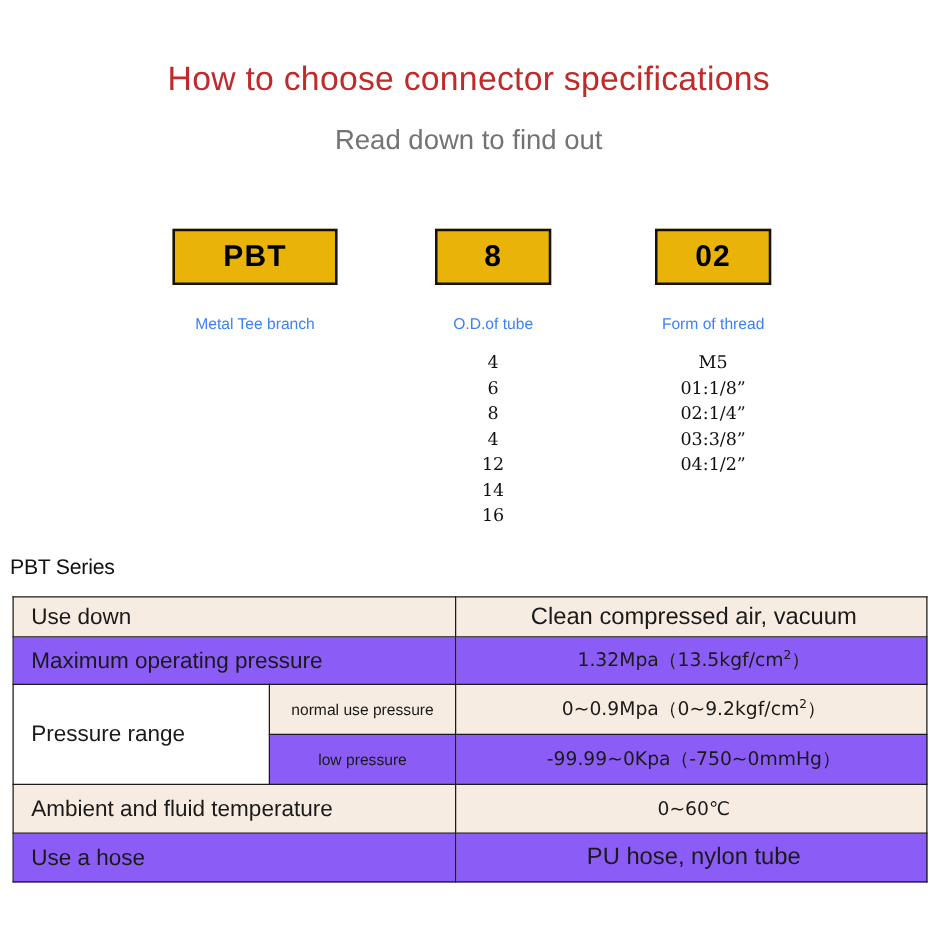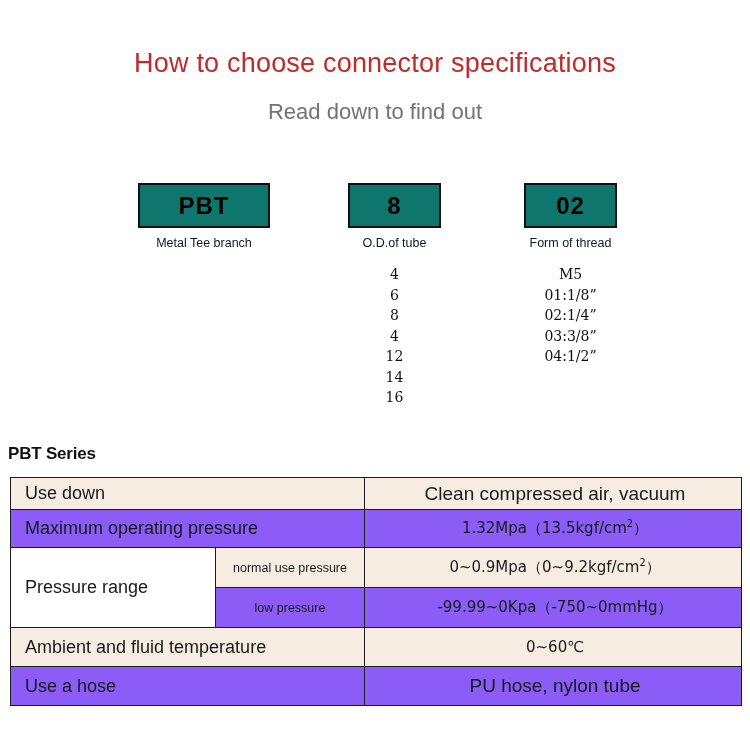--- a/index.html
+++ b/index.html
@@ -40,35 +40,35 @@
     color: #737373;
     white-space: nowrap;
   }
 
   
   .code-group {
     position: absolute;
   }
   .code-box {
     border: 2px solid #111111;
-    background: #0f766e;
+    background: #eab308;
     box-sizing: border-box;
     display: flex;
     align-items: center;
     justify-content: center;
     font-weight: bold;
     font-size: 24px;
     letter-spacing: 1px;
     color: #000000;
   }
   .code-caption {
     text-align: center;
     font-size: 12.5px;
-    color: #0f172a;
-    margin-top: 8px;
+    color: #3b82f6;
+    margin-top: 24px;
     white-space: nowrap;
   }
   .code-options {
     margin-top: 14px;
     text-align: center;
     font-size: 14px;
     line-height: 20.5px;
     color: #111111;
     font-family: "DejaVu Serif", serif;
   }
@@ -80,21 +80,21 @@
   #group-2 .code-box { width: 93px; height: 45px; }
   #group-3 { left: 524px; top: 183px; width: 93px; }
   #group-3 .code-box { width: 93px; height: 45px; }
 
   
   .series-heading {
     position: absolute;
     left: 8px;
     top: 444px;
     font-size: 17px;
-    font-weight: bold;
+    font-weight: normal;
     color: #111111;
     letter-spacing: -0.2px;
   }
 
   
   .spec-table {
     position: absolute;
     left: 10px;
     top: 477px;
     width: 731px;

